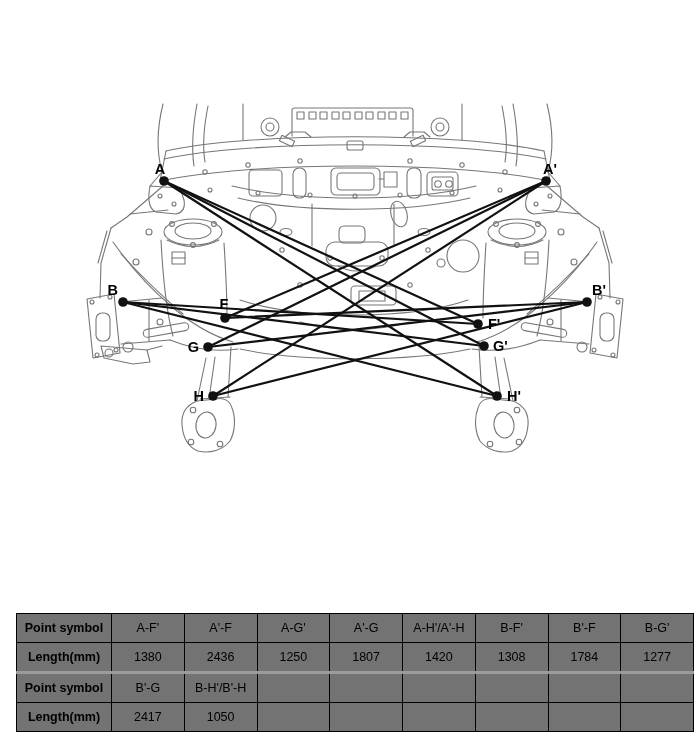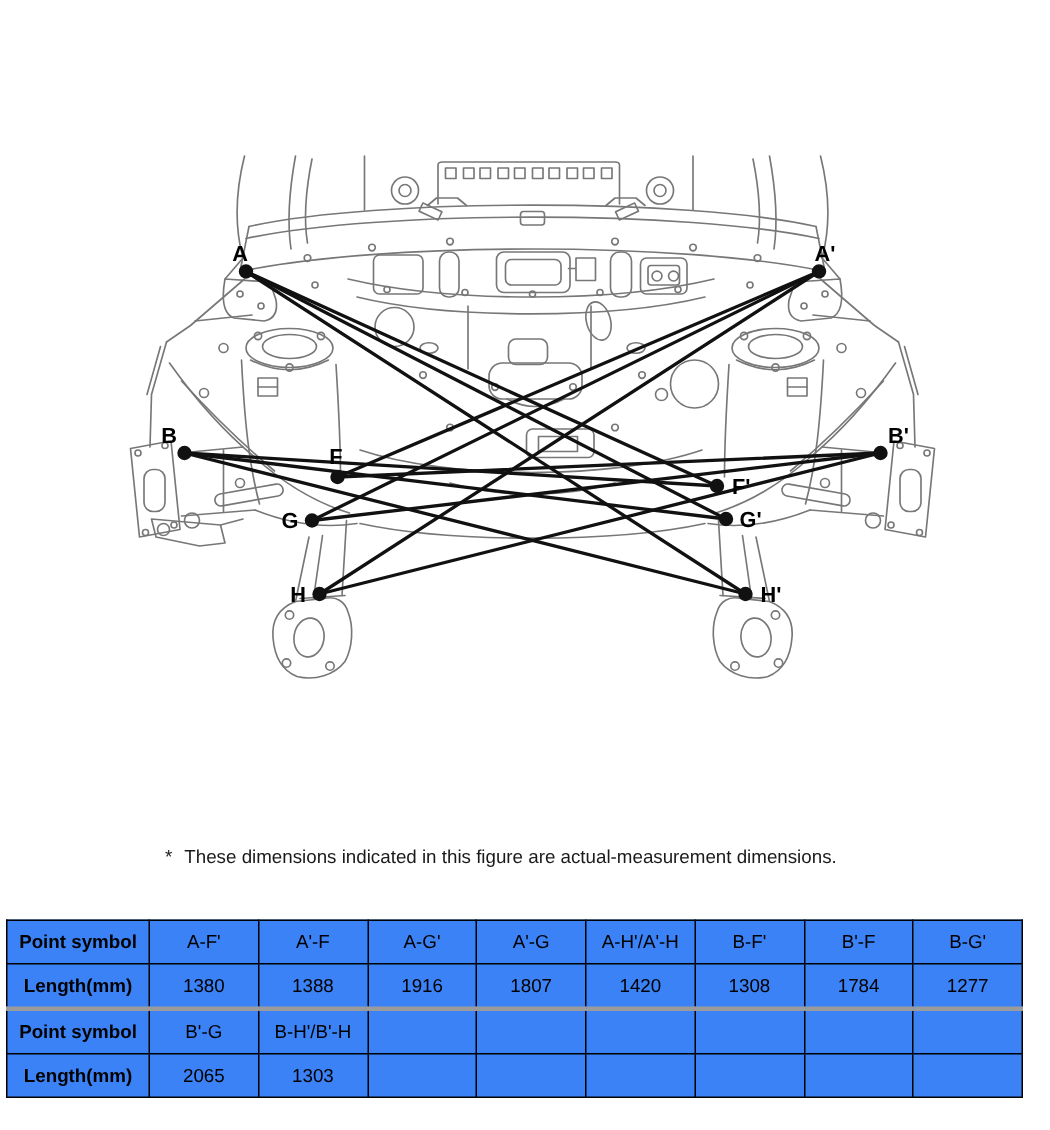--- a/index.html
+++ b/index.html
@@ -5,21 +5,21 @@
   html,body{margin:0;padding:0;background:#fff;}
   .page{position:relative;width:700px;height:753px;background:#fff;overflow:hidden;
         font-family:"Liberation Sans",sans-serif;color:#000;}
   .figure-svg{position:absolute;top:0;left:0;}
   .art{stroke:#777;fill:none;stroke-width:1.1;stroke-linecap:round;stroke-linejoin:round;}
   .mline{stroke:#111;stroke-width:2.2;stroke-linecap:round;}
   .mdot{fill:#111;}
   .mlabel{font-family:"Liberation Sans",sans-serif;font-weight:bold;font-size:14.5px;fill:#000;}
   .note{position:absolute;top:564px;left:110px;font-size:12.5px;color:#1a1a1a;white-space:nowrap;}
   .note .star{display:inline-block;margin-right:8px;}
-  table.dim-table{position:absolute;top:613px;left:4px;width:677px;border-collapse:collapse;table-layout:fixed;background:#3b82f6;}
+  table.dim-table{position:absolute;top:613px;left:16px;width:677px;border-collapse:collapse;table-layout:fixed;background:#737373;}
   table.dim-table th,table.dim-table td{border:1px solid #000;height:28px;text-align:center;vertical-align:middle;
         font-size:12.5px;padding:0 2px;overflow:hidden;}
   table.dim-table th{font-weight:bold;}
   table.dim-table td.symbol{font-weight:normal;}
   table.dim-table tr.sep th,table.dim-table tr.sep td{border-top:3px solid #9b9b9b;}
 </style>
 </head>
 <body>
 
 <div class="page">
@@ -211,23 +211,20 @@
         <text x="592" y="295" text-anchor="start" class="mlabel">B'</text>
         <text x="224" y="309" text-anchor="middle" class="mlabel">F</text>
         <text x="488" y="329" text-anchor="start" class="mlabel">F'</text>
         <text x="199" y="352" text-anchor="end" class="mlabel">G</text>
         <text x="493" y="351" text-anchor="start" class="mlabel">G'</text>
         <text x="204" y="401" text-anchor="end" class="mlabel">H</text>
         <text x="507" y="401" text-anchor="start" class="mlabel">H'</text>
       </g>
   </svg>
 
-  <div class="note">
-    <span class="star">*</span><span>These dimensions indicated in this figure are actual-measurement dimensions.</span>
-  </div>
 
   <table class="dim-table">
     <colgroup>
       <col style="width:95px">
       <col span="8" style="width:72.75px">
     </colgroup>
     <tbody id="dim-table-body">
         <tr>
           <th>Point symbol</th>
           <td class="symbol">A-F'</td>
@@ -235,43 +232,43 @@
           <td class="symbol">A-G'</td>
           <td class="symbol">A'-G</td>
           <td class="symbol">A-H'/A'-H</td>
           <td class="symbol">B-F'</td>
           <td class="symbol">B'-F</td>
           <td class="symbol">B-G'</td>
         </tr>
         <tr>
           <th>Length(mm)</th>
           <td>1380</td>
-          <td>1388</td>
-          <td>1916</td>
+          <td>2436</td>
+          <td>1250</td>
           <td>1807</td>
           <td>1420</td>
           <td>1308</td>
           <td>1784</td>
           <td>1277</td>
         </tr>
         <tr class="sep">
           <th>Point symbol</th>
           <td class="symbol">B'-G</td>
           <td class="symbol">B-H'/B'-H</td>
           <td class="symbol"></td>
           <td class="symbol"></td>
           <td class="symbol"></td>
           <td class="symbol"></td>
           <td class="symbol"></td>
           <td class="symbol"></td>
         </tr>
         <tr>
           <th>Length(mm)</th>
-          <td>2065</td>
-          <td>1303</td>
+          <td>2417</td>
+          <td>1050</td>
           <td></td>
           <td></td>
           <td></td>
           <td></td>
           <td></td>
           <td></td>
         </tr>
       </tbody>
   </table>
 

